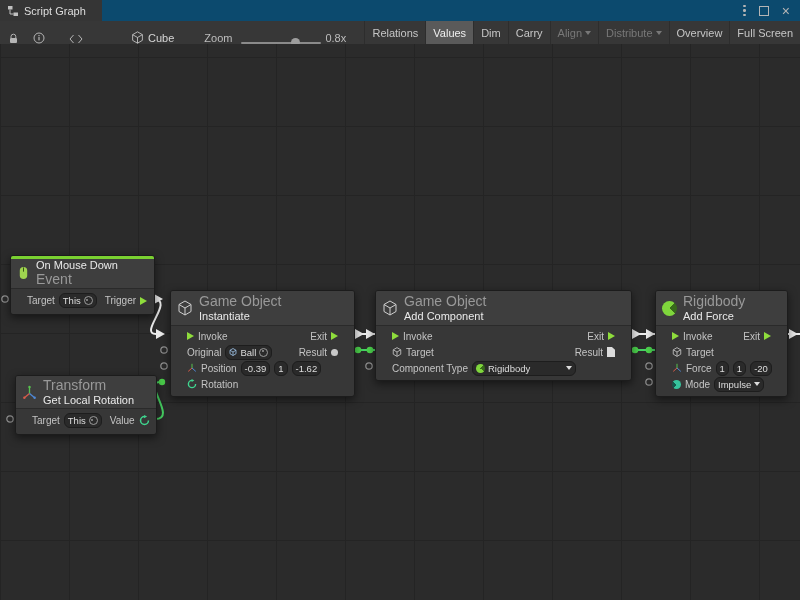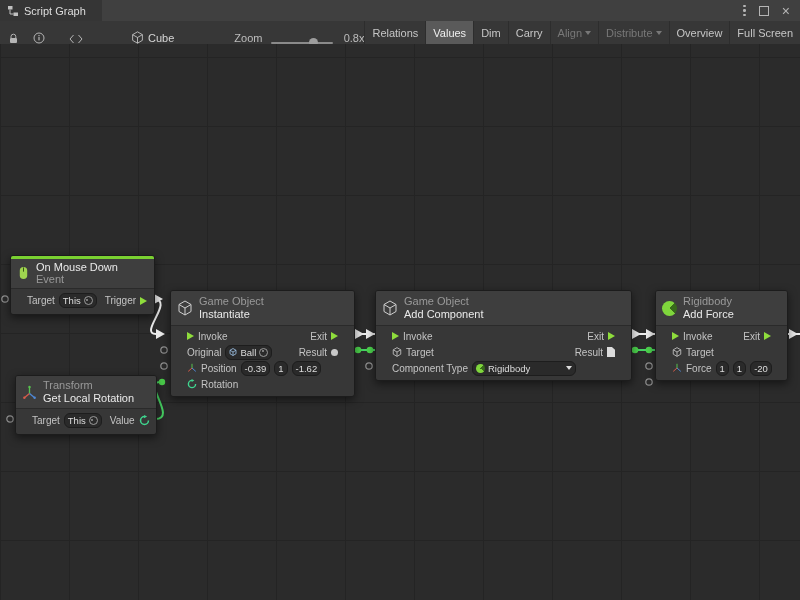--- a/index.html
+++ b/index.html
@@ -1,38 +1,38 @@
 <!DOCTYPE html>
 <html><head>
 <meta charset="utf-8">
 <style>
   html,body{margin:0;padding:0}
   body{width:800px;height:600px;overflow:hidden;background:#2b2b2b;
        font-family:"Liberation Sans","DejaVu Sans",sans-serif;position:relative;user-select:none}
 
   
-  .titlebar{height:21px;background:#404040;display:flex;justify-content:space-between;align-items:stretch}
+  .titlebar{height:21px;background:#0c4a6e;display:flex;justify-content:space-between;align-items:stretch}
   .tab{display:flex;align-items:center;gap:5px;background:#353535;padding:0 16px 0 7px;
        font-size:11px;color:#dedede}
   .win-controls{display:flex;align-items:center;gap:13px;padding-right:10px;color:#b5b5b5}
   .kebab{display:flex;flex-direction:column;gap:2px}
   .kebab i{width:2.5px;height:2.5px;border-radius:50%;background:#b5b5b5;display:block}
   .maxbox{width:8px;height:8px;border:1px solid #b5b5b5;display:inline-block}
   .closex{font-size:14px;line-height:1;color:#b5b5b5}
 
   
   .toolbar{height:23px;background:#373737;border-bottom:1px solid #202020;
            display:flex;align-items:flex-end;font-size:11px;color:#c6c6c6}
   .tb-icon{display:inline-flex;align-items:center;justify-content:center}
   .lock{margin-left:8px}.info{margin-left:14px}.code{margin-left:24px}
   .cubegrp{display:flex;align-items:center;gap:4px;margin-left:48px;color:#d6d6d6}
-  .zoomlbl{margin-left:60px;color:#bdbdbd}
+  .zoomlbl{margin-left:30px;color:#bdbdbd}
   .slider{width:80px;height:2px;background:#8a8a8a;border-radius:1px;position:relative;margin-left:9px}
   .slider-handle{position:absolute;top:-4px;left:62%;width:9px;height:9px;background:#9d9d9d;border-radius:50%}
-  .zoomval{margin-left:11px;color:#bdbdbd}
+  .zoomval{margin-left:4px;color:#bdbdbd}
   .tb-buttons{margin-left:auto;display:flex;height:100%}
   .tb-btn{display:flex;align-items:center;gap:3px;padding:4px 7px;border-left:1px solid #2d2d2d;white-space:nowrap}
   .tb-btn.active{background:#5a5a5a;color:#efefef}
   .tb-btn.dim{color:#787878}
   .caret-down{width:0;height:0;border-left:3px solid transparent;border-right:3px solid transparent;
               border-top:4px solid currentColor;display:inline-block}
 
   
   .canvas{position:absolute;top:44px;left:0;width:800px;height:556px;background:#2b2b2b;
     background-image:linear-gradient(#242424 1px,transparent 1px),
@@ -47,21 +47,21 @@
 
   
   .node{position:absolute;z-index:2;background:#373737;border:1px solid #1c1c1c;border-radius:3px;
         box-shadow:0 3px 9px rgba(0,0,0,.5);overflow:hidden}
   .node-strip{height:3px;background:#7ad131}
   .node-header{height:34px;display:flex;align-items:center;gap:6px;padding:0 8px 0 6px;
                background:#3e3e3e;border-bottom:1px solid #2a2a2a}
   .node-header.sm{height:29px}
   .node-header.md{height:32px}
   .node-title{font-size:11px;color:#eaeaea;line-height:1.15}
-  .node-subtitle{font-size:11px;color:#999;line-height:1.2}
+  .node-subtitle{font-size:14px;color:#999;line-height:1.2}
   .node-body{padding:2px 0 4px}
   .nrow{display:flex;align-items:center;gap:4px;height:16px;padding:0 16px}
   .nrow.tall{height:19px}
   .lbl{font-size:10px;color:#c4c4c4;white-space:nowrap}
   .spacer{flex:1}
   .parrow{width:0;height:0;border-top:4px solid transparent;border-bottom:4px solid transparent;
           border-left:7px solid #8fdd3c;display:inline-block;flex:none}
   .chip,.numfield,.dd{display:inline-flex;align-items:center;gap:3px;background:#2a2a2a;
         border:1px solid #1d1d1d;border-radius:6px;height:13px;padding:0 3px;
         font-size:9.5px;color:#ddd;white-space:nowrap;flex:none}
@@ -397,16 +397,24 @@
               <path d="M5 5 V0.8" stroke="#57c24e"></path>
               <path d="M5 5 L1.2 8.4" stroke="#d65b4a"></path>
               <path d="M5 5 L8.8 8.4" stroke="#4f88d6"></path>
             </svg>
         </span>
         <span class="lbl">Force</span>
         <span class="numfield">1</span>
         <span class="numfield">1</span>
         <span class="numfield">-20</span>
       </div>
+      <div class="nrow">
+        <span class="pie-teal"></span>
+        <span class="lbl">Mode</span>
+        <span class="dd">
+          <span>Impulse</span>
+          <span class="caret-down"></span>
+        </span>
+      </div>
     </div>
   </div>
 
 </div>
 
 </body></html>

